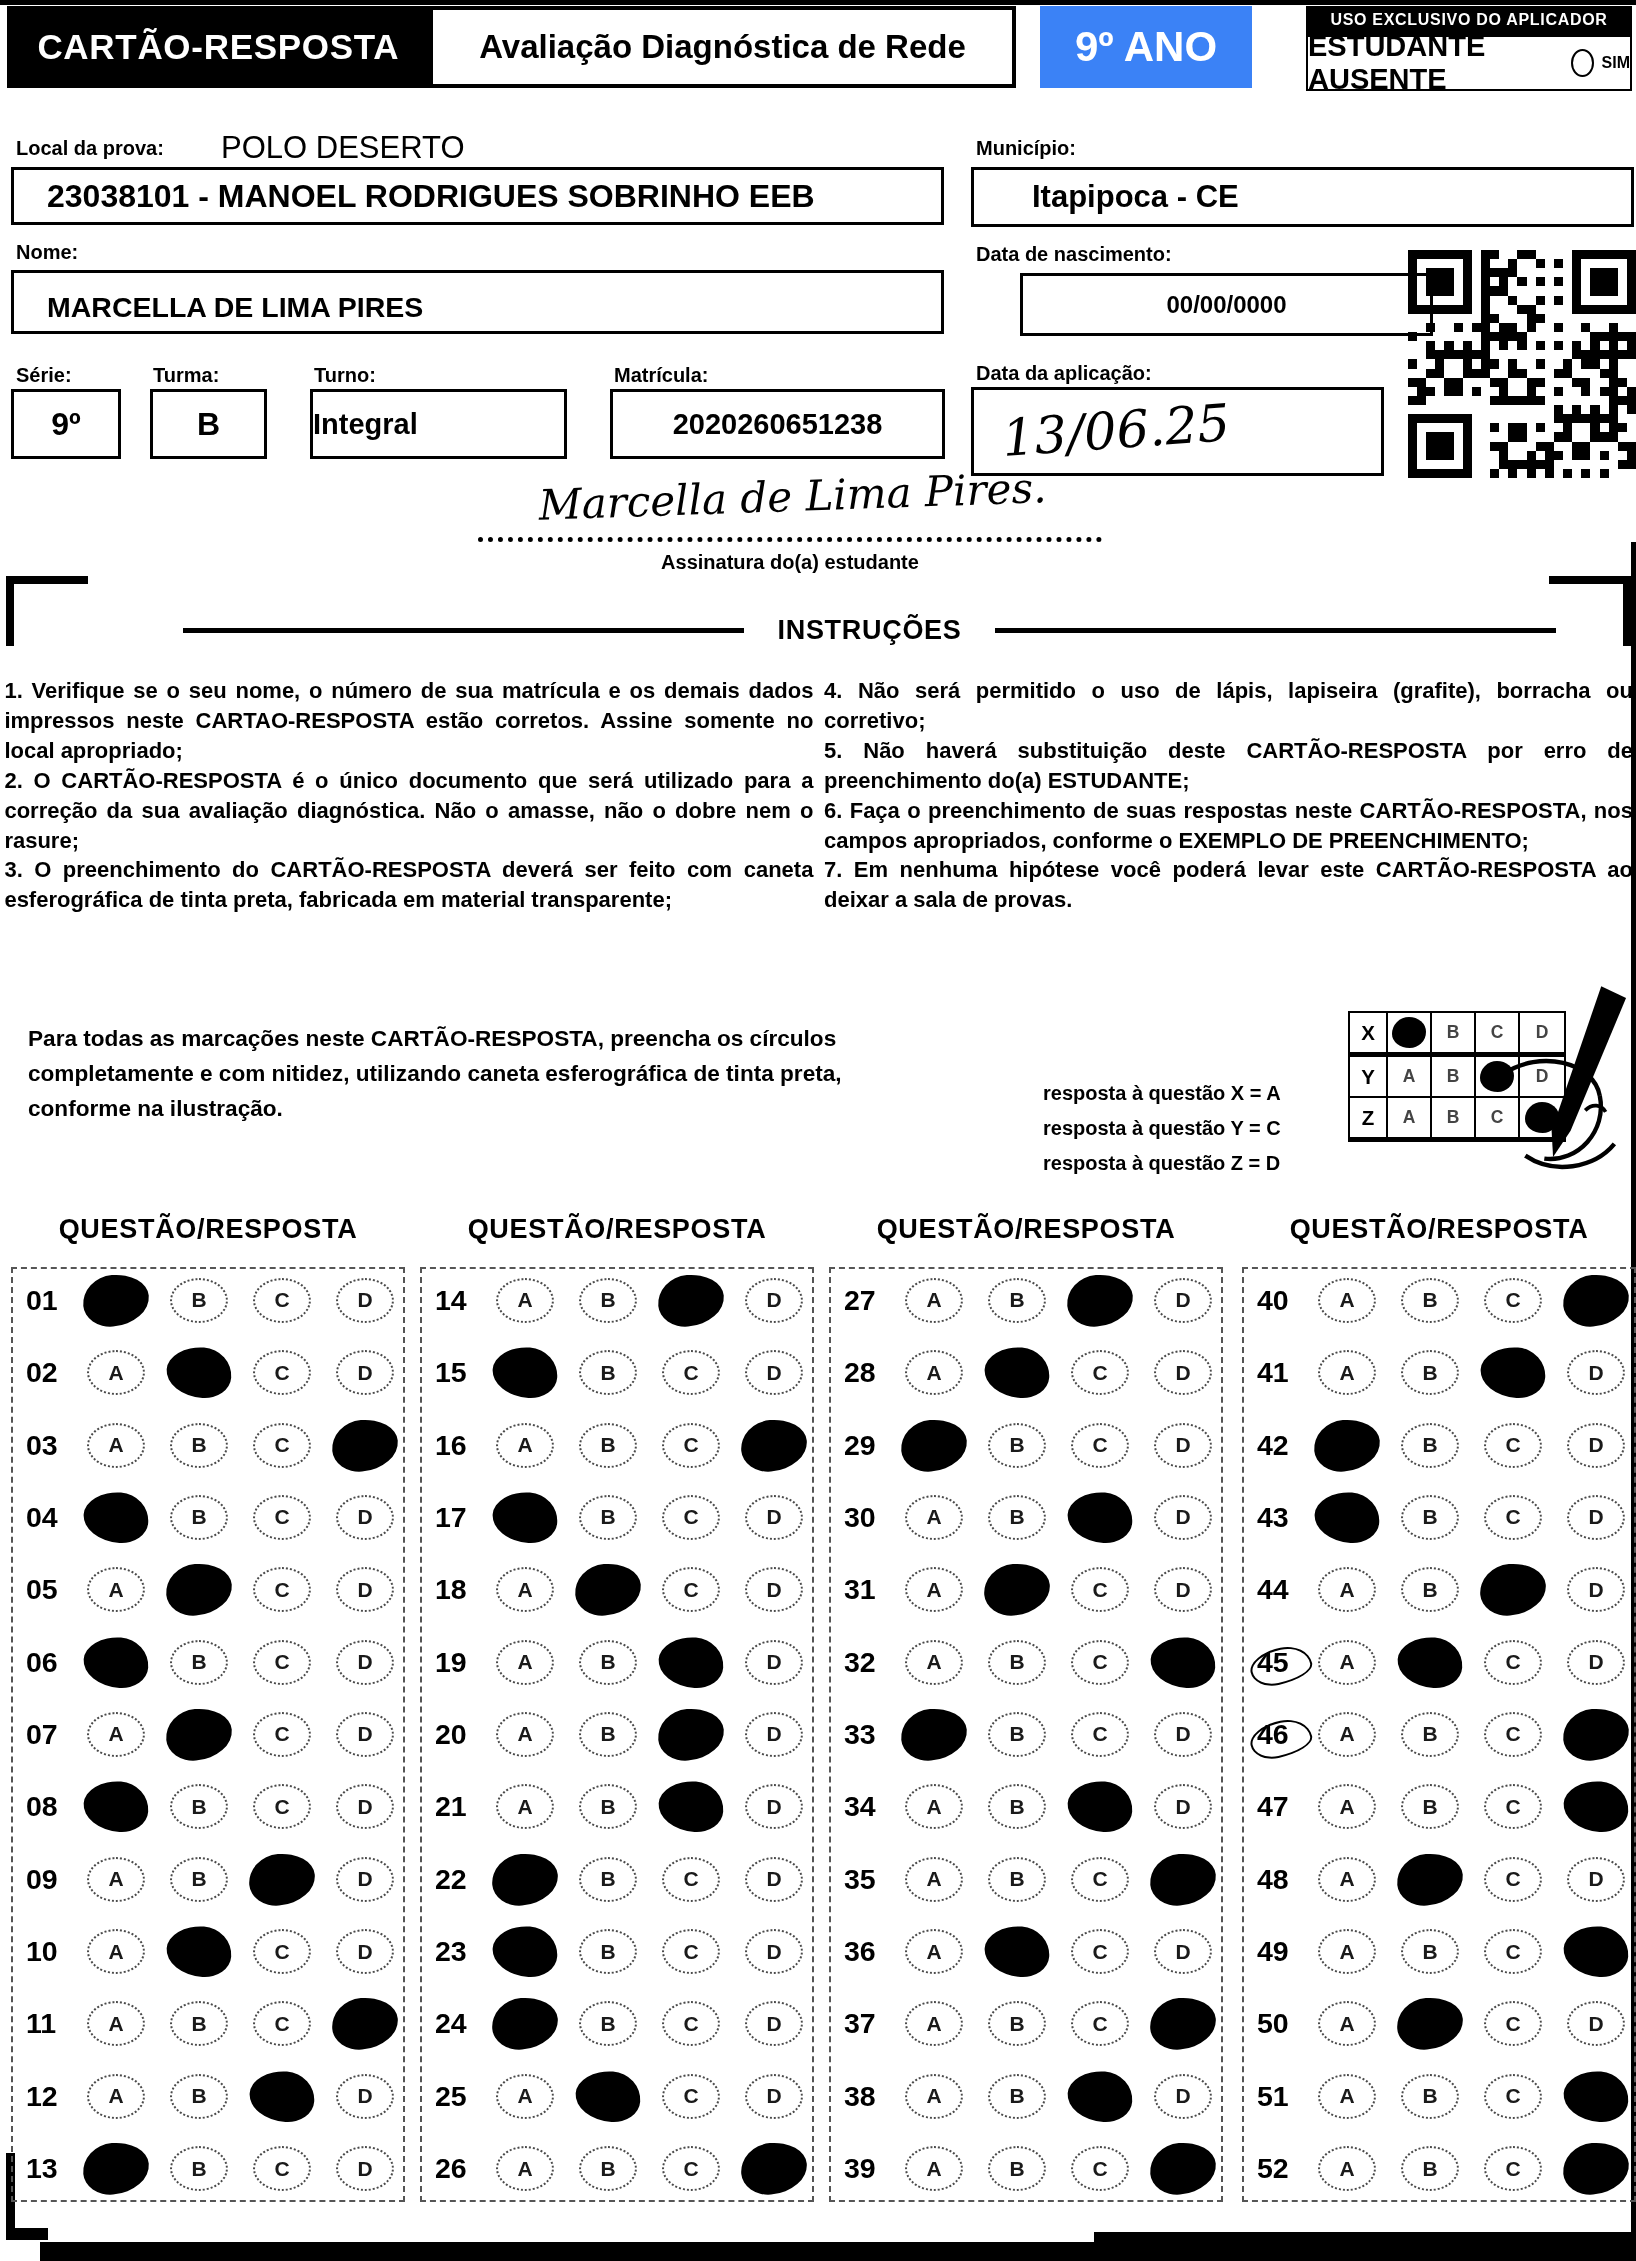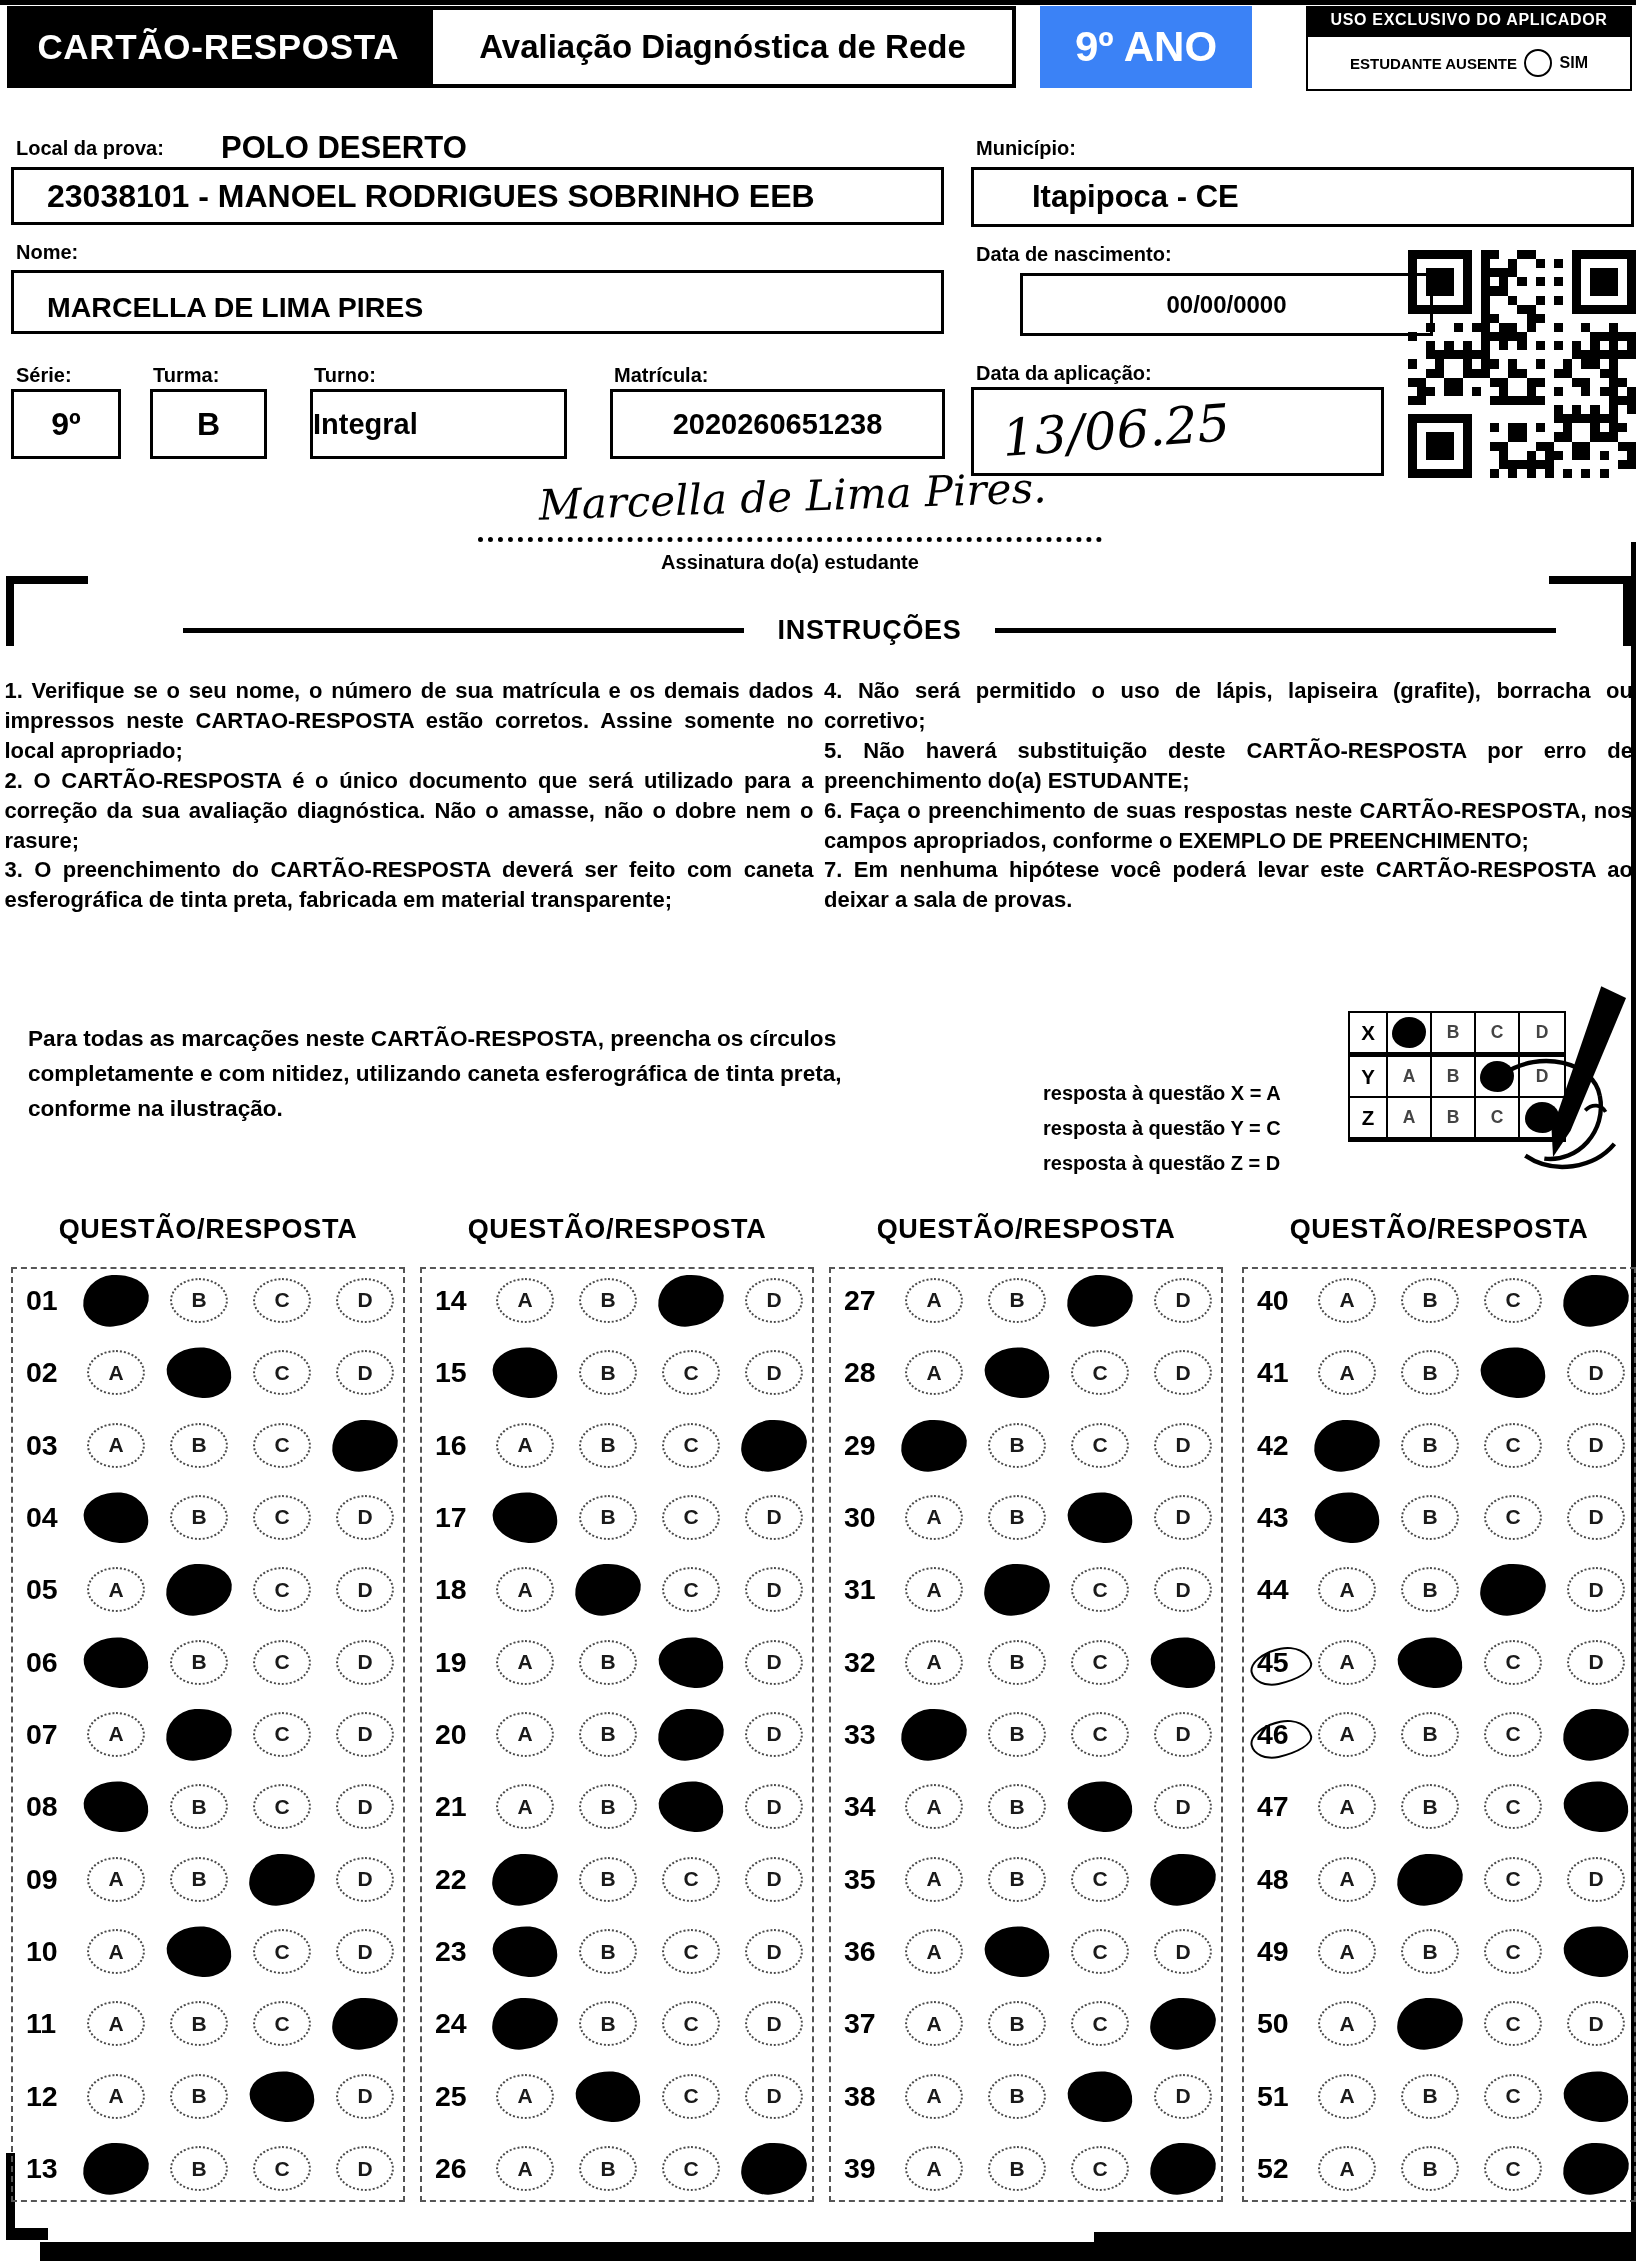--- a/index.html
+++ b/index.html
@@ -7,28 +7,28 @@
   .page{position:relative;width:1637px;height:2261px;background:#fff;color:#000;overflow:hidden;margin:0 auto}
   .bar{position:absolute;background:#000}
 
   
   .hdr-seg{position:absolute;top:5.8px;height:82px;display:flex;align-items:center;justify-content:center;font-weight:bold}
   #hdr-card{left:7.3px;width:422px;background:#000;color:#fff;font-size:35px;letter-spacing:0.7px}
   #hdr-title{left:429px;width:587px;border:4.4px solid #000;font-size:33px}
   #hdr-grade{left:1040px;width:212px;background:#3b82f6;color:#fff;font-size:42px}
   #applicator-strip{position:absolute;left:1306px;top:5.8px;width:326px;height:29px;background:#000;color:#fff;display:flex;align-items:center;justify-content:center;font-weight:bold;font-size:16px;letter-spacing:0.7px}
   #absent-box{position:absolute;left:1306px;top:35px;width:326px;height:56px;border:2.9px solid #000;display:flex;align-items:center;justify-content:center;gap:7.3px;font-weight:bold}
-  #absent-label{font-size:15px}
+  #absent-label{font-size:29px}
   #absent-circle{width:28px;height:28px;border:2.9px solid #000;border-radius:50%}
   #absent-option{font-size:16px}
 
   
   .flabel{position:absolute;font-weight:bold;font-size:20px}
   .fbox{position:absolute;border:3.7px solid #000;display:flex;align-items:center;font-weight:bold;background:#fff}
-  #local-value{position:absolute;left:221px;top:130px;font-size:31px;font-weight:bold}
+  #local-value{position:absolute;left:221px;top:130px;font-size:31px;font-weight:normal}
   #school-box{left:11px;top:167px;width:933px;height:58px;font-size:32px;padding-left:33px}
   #municipio-box{left:971px;top:167px;width:663px;height:60px;font-size:31px;padding-left:58px}
   #nome-box{left:11px;top:270px;width:933px;height:64px;font-size:28.5px;padding-left:33px;align-items:flex-end;padding-bottom:7.3px}
   #nasc-box{left:1020px;top:273px;width:413px;height:63px;font-size:24px;justify-content:center}
   #serie-box{left:11px;top:389px;width:110px;height:70px;font-size:32px;justify-content:center}
   #turma-box{left:150px;top:389px;width:117px;height:70px;font-size:32px;justify-content:center}
   #turno-box{left:310px;top:389px;width:257px;height:70px;font-size:29px;justify-content:flex-start}
   #matricula-box{left:610px;top:389px;width:335px;height:70px;font-size:29px;justify-content:center}
   #aplicacao-box{left:971px;top:387px;width:413px;height:89px}
   #aplicacao-value{font-family:"DejaVu Serif",serif;font-style:italic;font-size:51px;font-weight:normal;transform:rotate(-4deg);padding-left:28px;white-space:nowrap}

